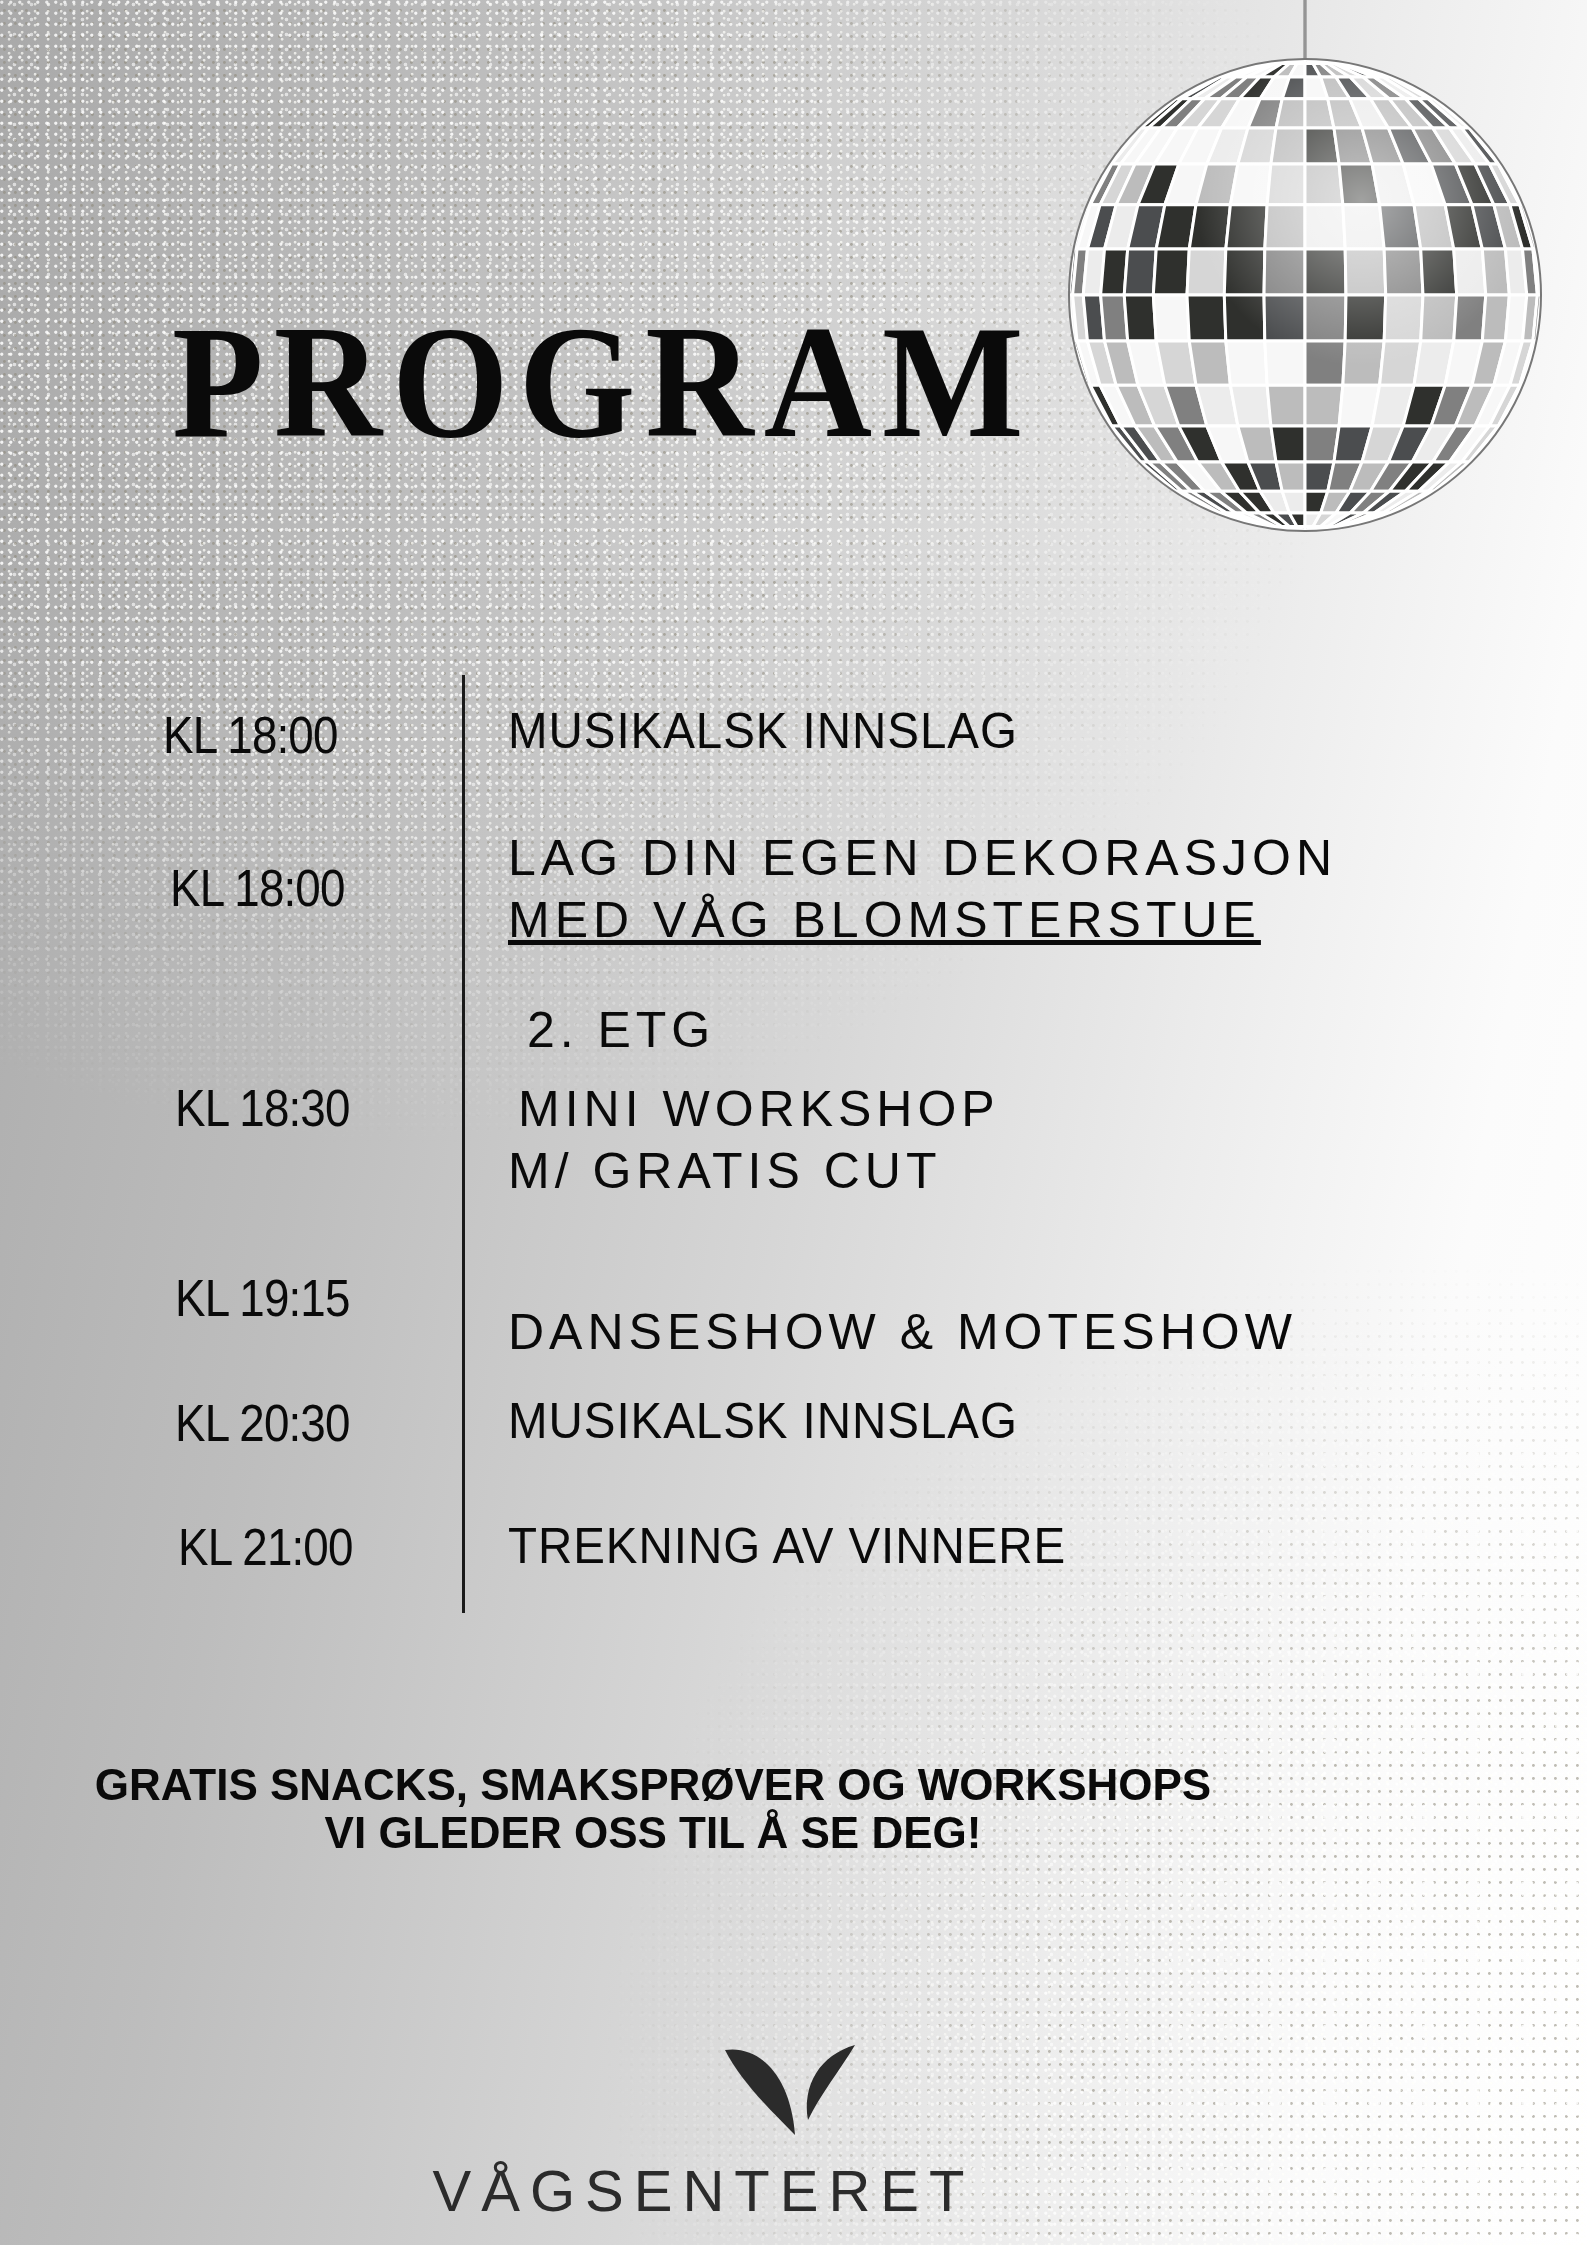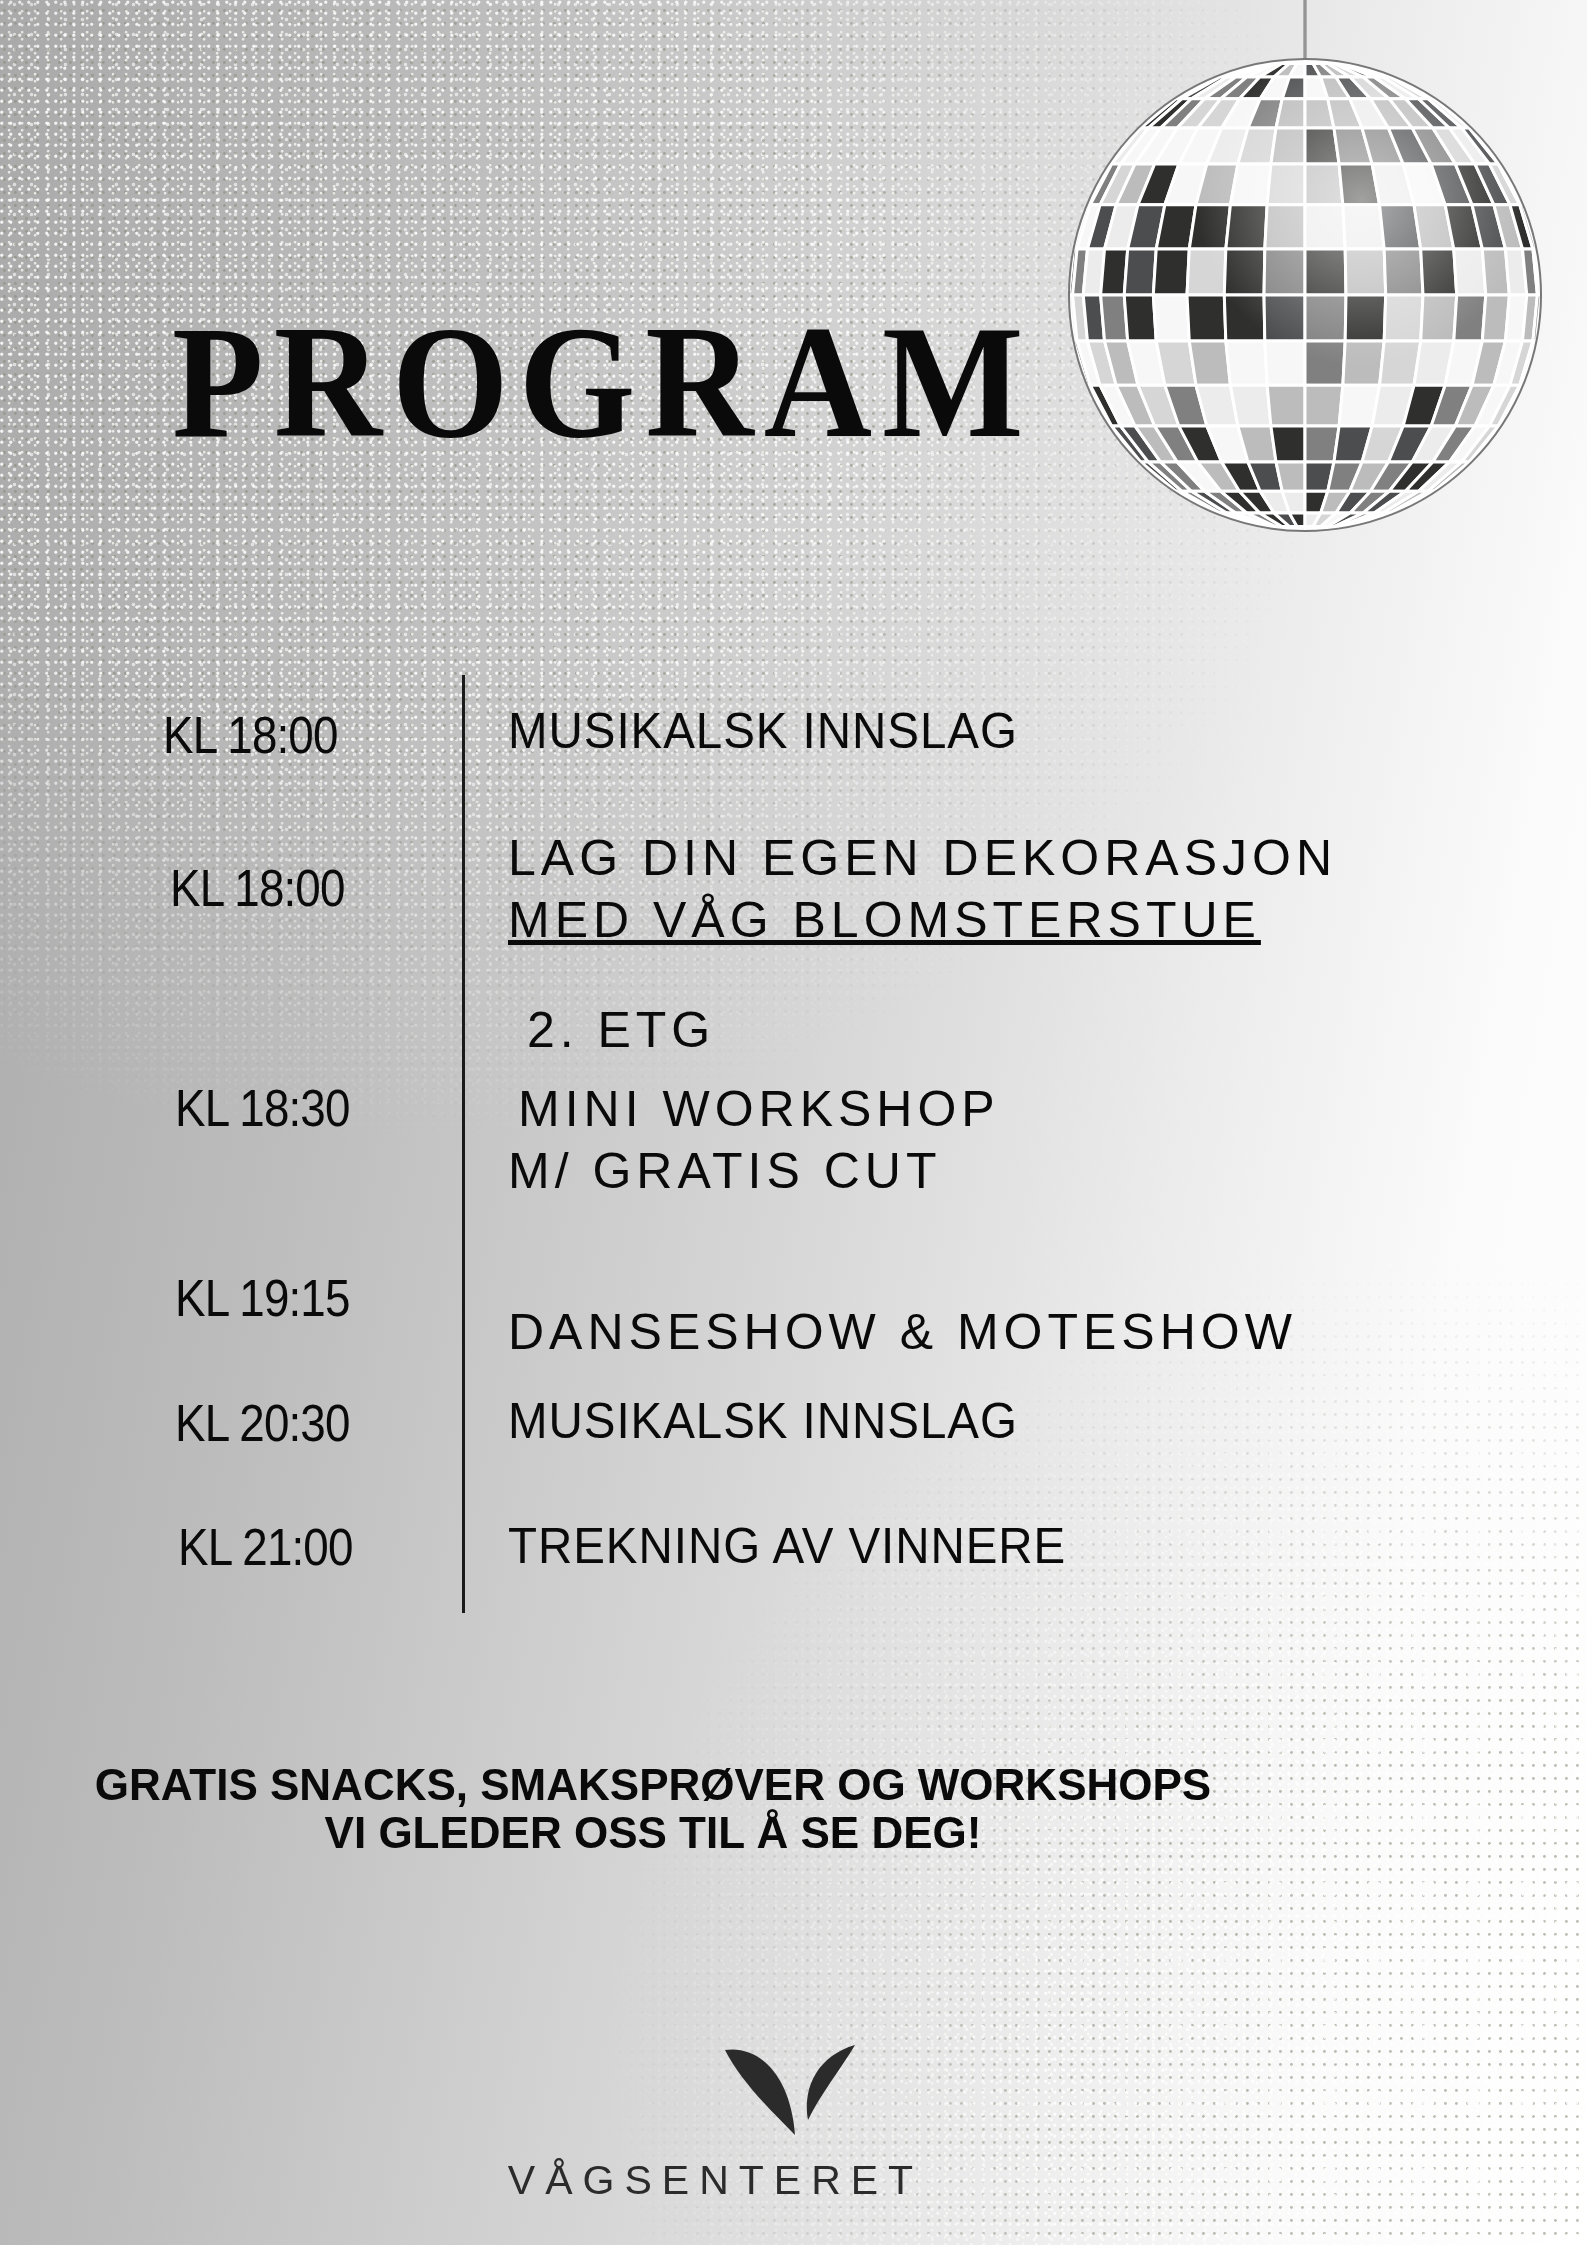--- a/index.html
+++ b/index.html
@@ -43,22 +43,22 @@
     position:absolute; left:508px; font-size:50px; color:#0a0a0a;
     letter-spacing:5px; line-height:62px; white-space:pre;
   }
   .event.tight { letter-spacing:1px; transform:scaleX(0.95); transform-origin:left top; }
   .footer-text {
     position:absolute; left:0; width:1306px; text-align:center;
     font-weight:bold; font-size:44px; color:#0a0a0a; letter-spacing:0;
   }
   .logo-mark { position:absolute; left:720px; top:2040px; width:140px; height:100px; }
   .logo-text {
-    position:absolute; left:12px; width:1407px; top:2157px; text-align:center;
-    font-size:41px; letter-spacing:10px; color:#2b2b2b;
+    position:absolute; left:0; width:1407px; top:2157px; text-align:center;
+    font-size:58px; letter-spacing:10px; color:#2b2b2b;
   }
 </style>
 </head>
 <body>
 
 <div class="glitter top"></div>
 <div class="glitter bottom"></div>
 
 <div class="cord"></div>
 <svg class="ball" viewBox="0 0 480 480">

